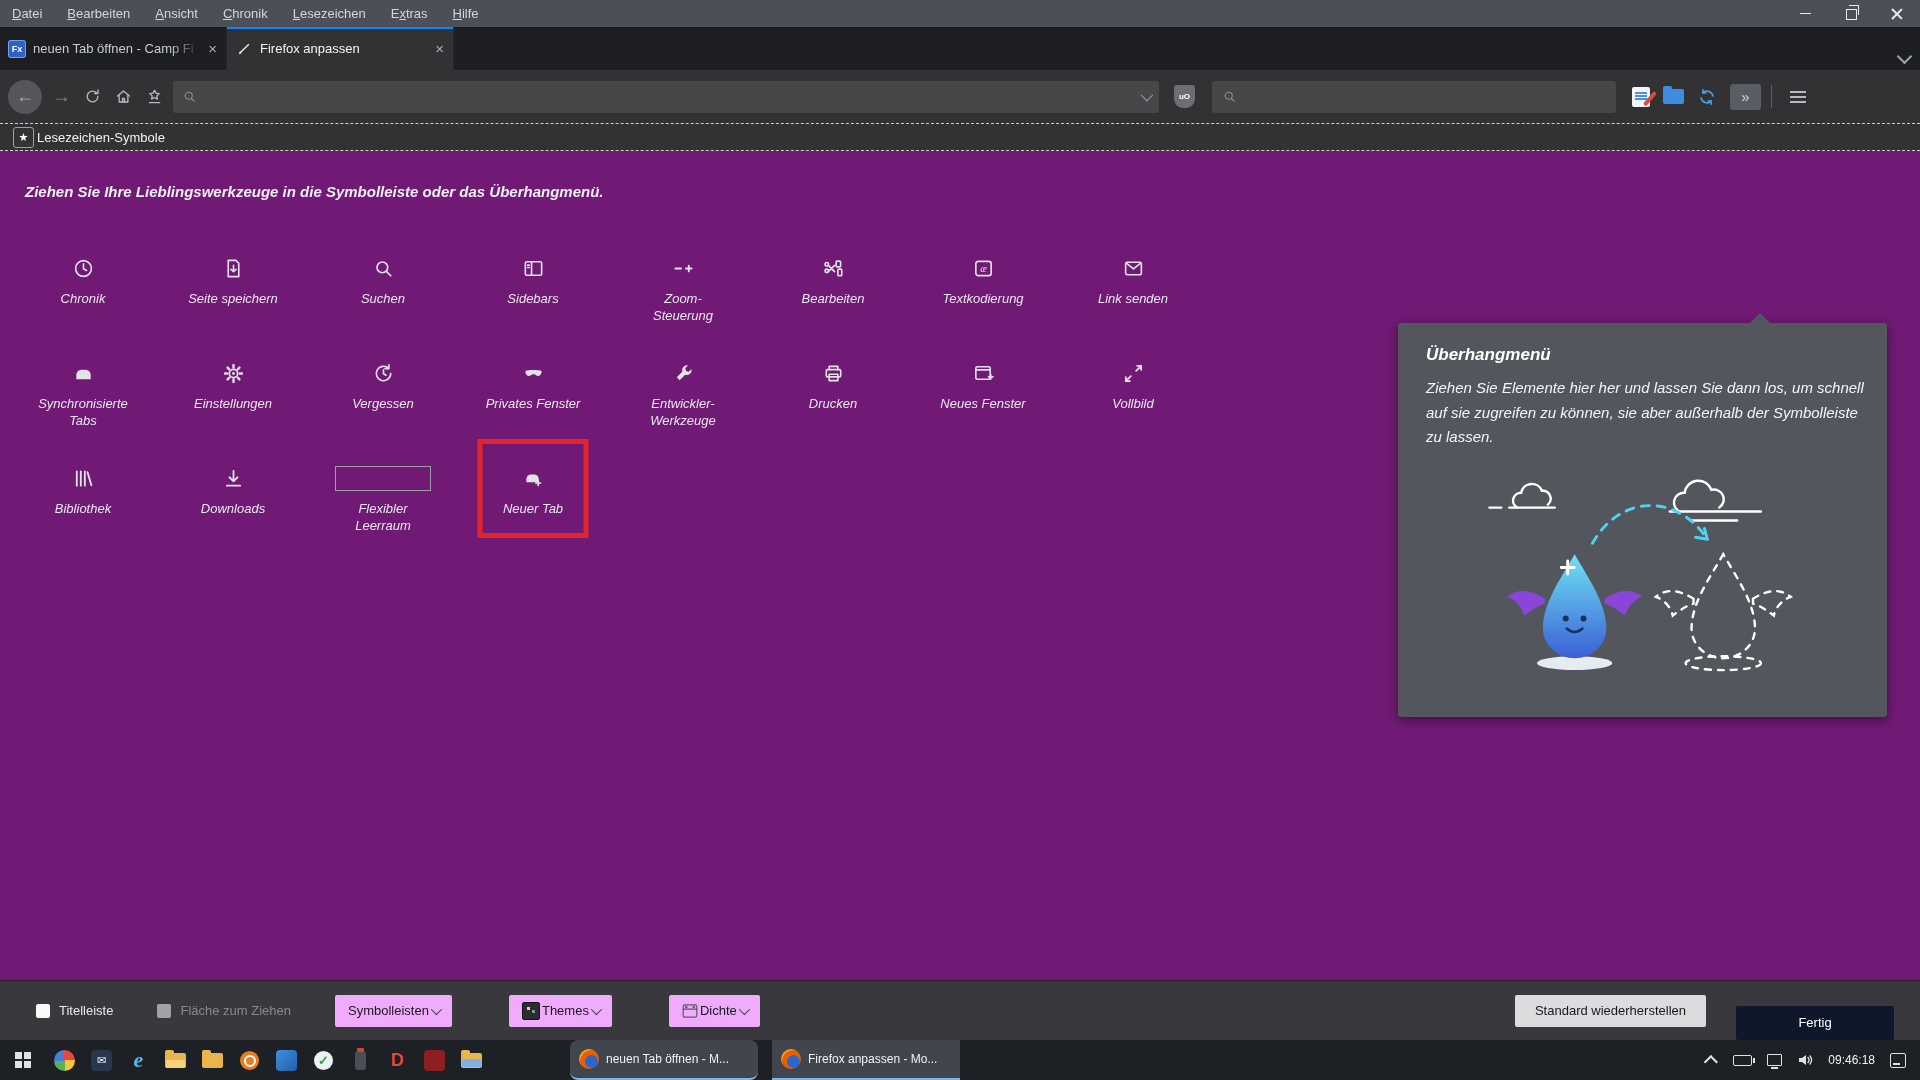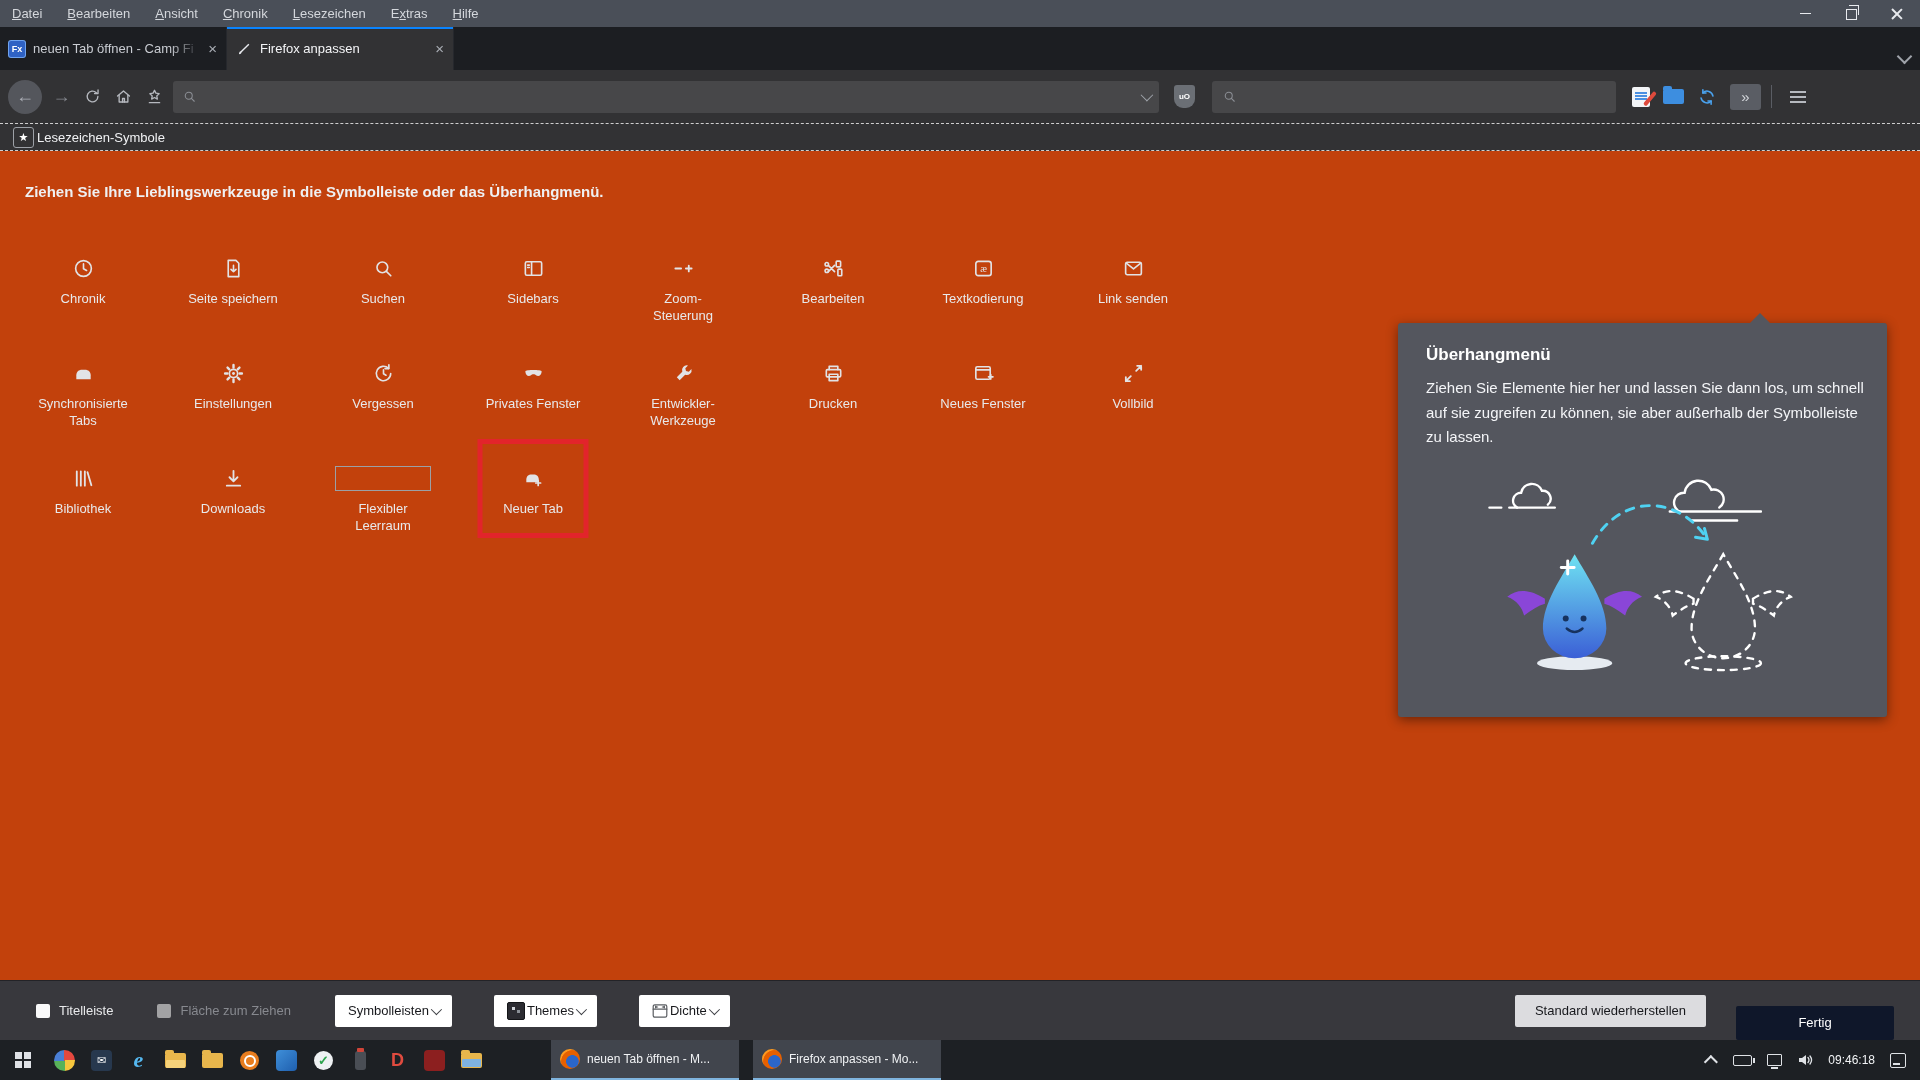--- a/index.html
+++ b/index.html
@@ -64,21 +64,21 @@
   .nav-sep{width:1px;height:23px;background:#5a5d64;margin:0 10px;flex:none;}
   .hamburger{width:16px;height:2px;background:#b6b9bf;box-shadow:0 -5px 0 #b6b9bf,0 5px 0 #b6b9bf;margin:0 8px;flex:none;}
 
   
   .bookmarks-row{height:28px;background:#323234;border-top:1px dashed #cfcfcf;border-bottom:1px dashed #cfcfcf;
     display:flex;align-items:center;padding-left:13px;color:#f1f2f4;font-size:13px;flex:none;gap:3px;box-sizing:border-box;}
   .star-box{width:19px;height:19px;border:1px solid #9da1a7;border-radius:3px;display:flex;align-items:center;
     justify-content:center;font-size:11px;color:#fff;flex:none;}
 
   
-  .main{flex:1;position:relative;background:#c2410c;}
+  .main{flex:1;position:relative;background:#701a75;font-style:italic;}
   .heading{position:absolute;left:25px;top:32px;font-size:15px;font-weight:bold;color:#eff0f2;}
   .grid{position:absolute;left:8px;top:92px;display:grid;grid-template-columns:repeat(8,150px);grid-auto-rows:105px;}
   .grid-item{display:flex;flex-direction:column;align-items:center;position:relative;color:#e8e9eb;}
   .gi-icon{height:26px;margin-top:12px;display:flex;align-items:center;justify-content:center;color:#e2e3e6;}
   .gi-icon svg{width:23px;height:23px;}
   .gi-label{margin-top:9px;font-size:13px;line-height:17px;text-align:center;}
   .red-frame{position:absolute;left:50%;top:-14px;transform:translateX(-50%);width:101px;height:89px;
     border:5px solid #e2242b;pointer-events:none;}
   .flex-space-box{width:96px;height:25px;border:1px solid #9ba0a6;box-sizing:border-box;}
 
@@ -91,22 +91,22 @@
   .panel-body{margin-top:11px;font-size:15px;line-height:24.5px;color:#f4f5f8;width:440px;}
   .panel-art{margin-top:12px;display:block;}
 
   
   .footer{height:60px;background:#38383d;border-top:1px solid #232327;display:flex;align-items:center;
     padding:0 26px 0 36px;flex:none;box-sizing:border-box;}
   .chk{display:flex;align-items:center;gap:9px;font-size:13px;color:#e8e9eb;margin-right:44px;}
   .chk.disabled{color:#87898f;}
   .chk-box{width:14px;height:14px;background:#f9f9fa;border-radius:2px;flex:none;}
   .chk.disabled .chk-box{opacity:.55;}
-  .dd{height:32px;background:#ffffff;border-radius:2px;display:flex;align-items:center;padding:0 13px;
-    gap:2px;font-size:13px;color:#17181c;margin-right:42px;box-sizing:border-box;}
+  .dd{height:32px;background:#f0abfc;border-radius:2px;display:flex;align-items:center;padding:0 13px;
+    gap:2px;font-size:13px;color:#17181c;margin-right:57px;box-sizing:border-box;}
   .dd-chev-dark{width:7px;height:7px;border-right:1.8px solid #3c3e43;border-bottom:1.8px solid #3c3e43;
     transform:rotate(45deg) translateY(-2px);}
   .theme-thumb{width:16px;height:16px;border-radius:2px;background:#2b2b31;border:1px solid #141518;position:relative;}
   .theme-thumb::after{content:'';position:absolute;top:4px;left:4px;width:3px;height:3px;background:#cfd3d8;
     box-shadow:5px 3px 0 #8a8f96;}
   .density-ic{width:16px;height:16px;color:#5a5d61;}
   .footer-spacer{flex:1;}
   .btn-restore{height:32px;padding:0 20px;background:#dcdcdf;border-radius:2px;color:#17181c;font-size:13px;
     display:flex;align-items:center;margin-right:30px;}
   .btn-done{height:34px;width:158px;background:#0f172a;border-radius:2px;color:#fff;font-size:13px;
@@ -132,21 +132,21 @@
   .p-blueapp{background:linear-gradient(135deg,#3f8fd9,#1f5fae);}
   .p-check{width:19px;height:19px;border-radius:50%;background:#eef1f3;color:#2da44e;font-size:13px;font-weight:bold;
     display:flex;align-items:center;justify-content:center;}
   .p-flask{width:11px;height:19px;background:#4a4e55;border-radius:3px;position:relative;}
   .p-flask::before{content:'';position:absolute;top:-3px;left:2px;width:7px;height:4px;background:#d04438;border-radius:1px;}
   .p-dred{color:#e04b3f;font-weight:bold;font-size:18px;}
   .p-box{background:#8c1f1f;}
   .task-btn{height:40px;width:188px;display:flex;align-items:center;gap:7px;padding:0 9px;background:#41454d;
     border-bottom:2px solid #7fb4de;font-size:12px;color:#f0f2f4;box-sizing:border-box;flex:none;}
   .task-btn .lbl{white-space:nowrap;overflow:hidden;}
-  .task-btn.first{margin-left:61px;}
+  .task-btn.first{margin-left:80px;border-radius:8px;}
   .task-btn + .task-btn{margin-left:14px;}
   .ff-logo{width:20px;height:20px;border-radius:50%;flex:none;
     background:radial-gradient(circle at 62% 62%,#2b66c9 0 34%,#e66000 38% 62%,#ff9a1f 66%);}
   .tray{margin-left:auto;display:flex;align-items:center;gap:15px;padding-right:14px;font-size:12px;}
   .chev-up{width:8px;height:8px;border-left:2px solid #dfe2e6;border-top:2px solid #dfe2e6;transform:rotate(45deg) translateY(3px);}
   .batt{width:17px;height:9px;border:1.5px solid #dfe2e6;border-radius:2px;position:relative;}
   .batt::after{content:'';position:absolute;right:-4px;top:2px;width:2px;height:5px;background:#dfe2e6;}
   .net{width:13px;height:10px;border:1.5px solid #dfe2e6;border-radius:1px;position:relative;}
   .net::after{content:'';position:absolute;left:3px;bottom:-4px;width:7px;height:2px;background:#dfe2e6;}
   .vol{width:16px;height:16px;color:#dfe2e6;}

